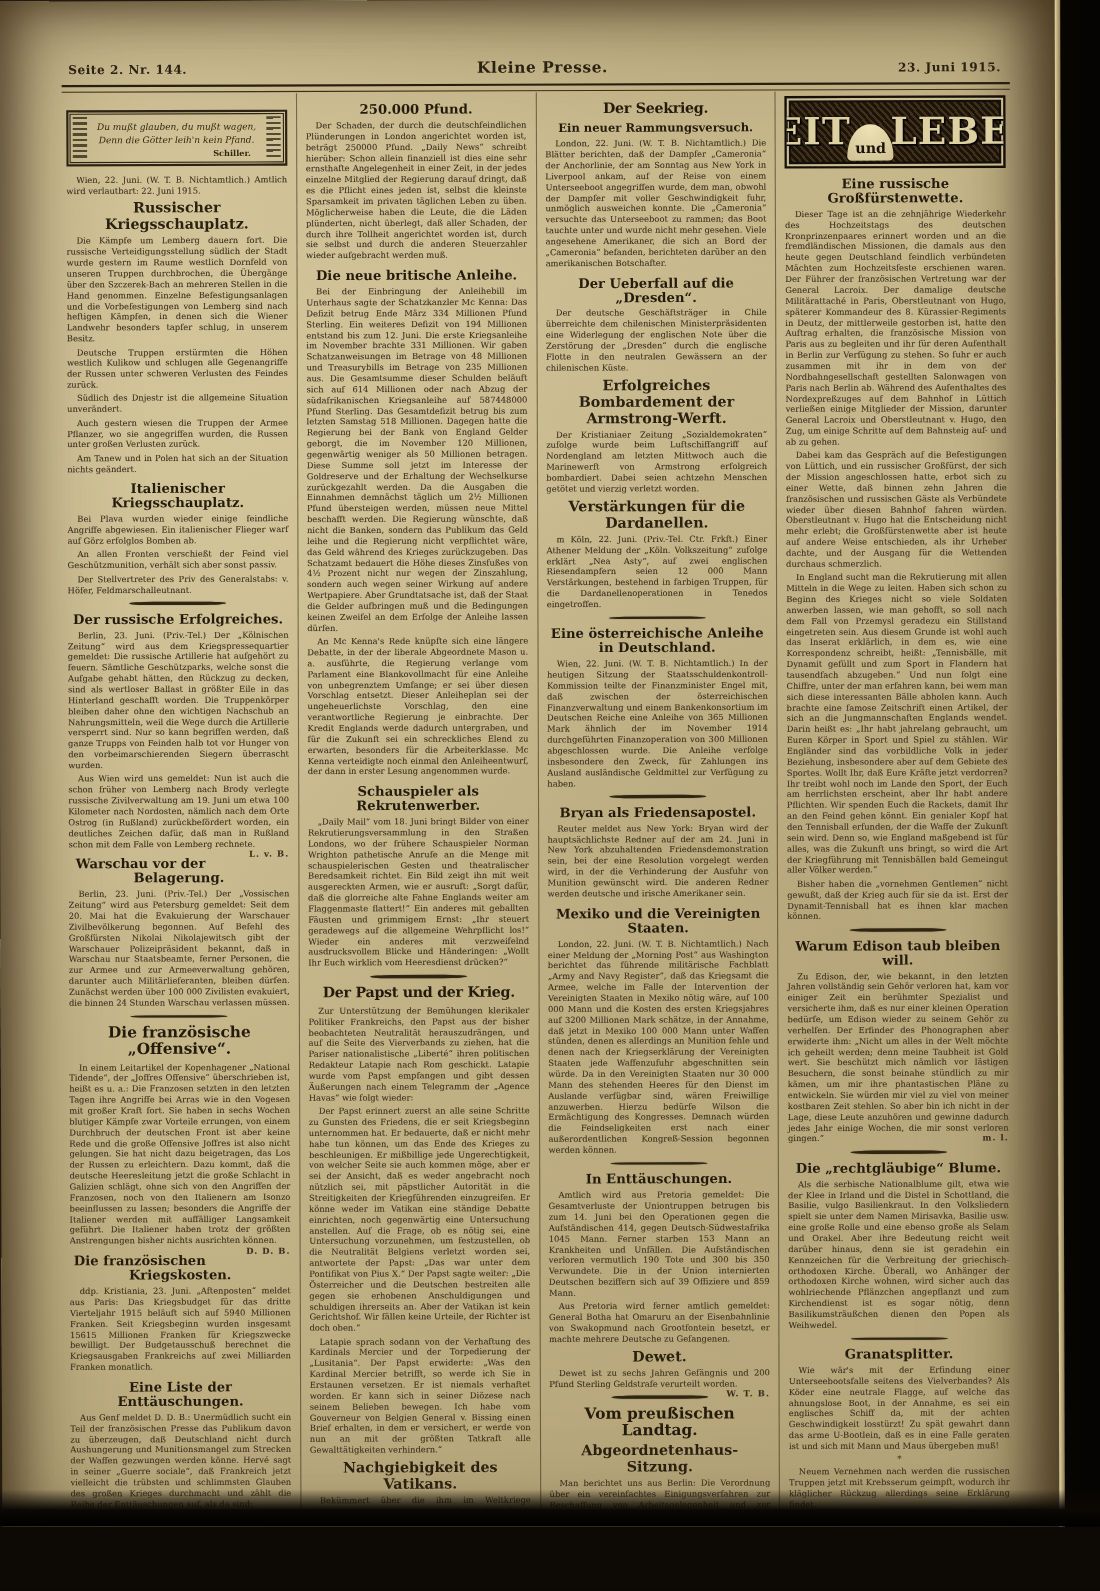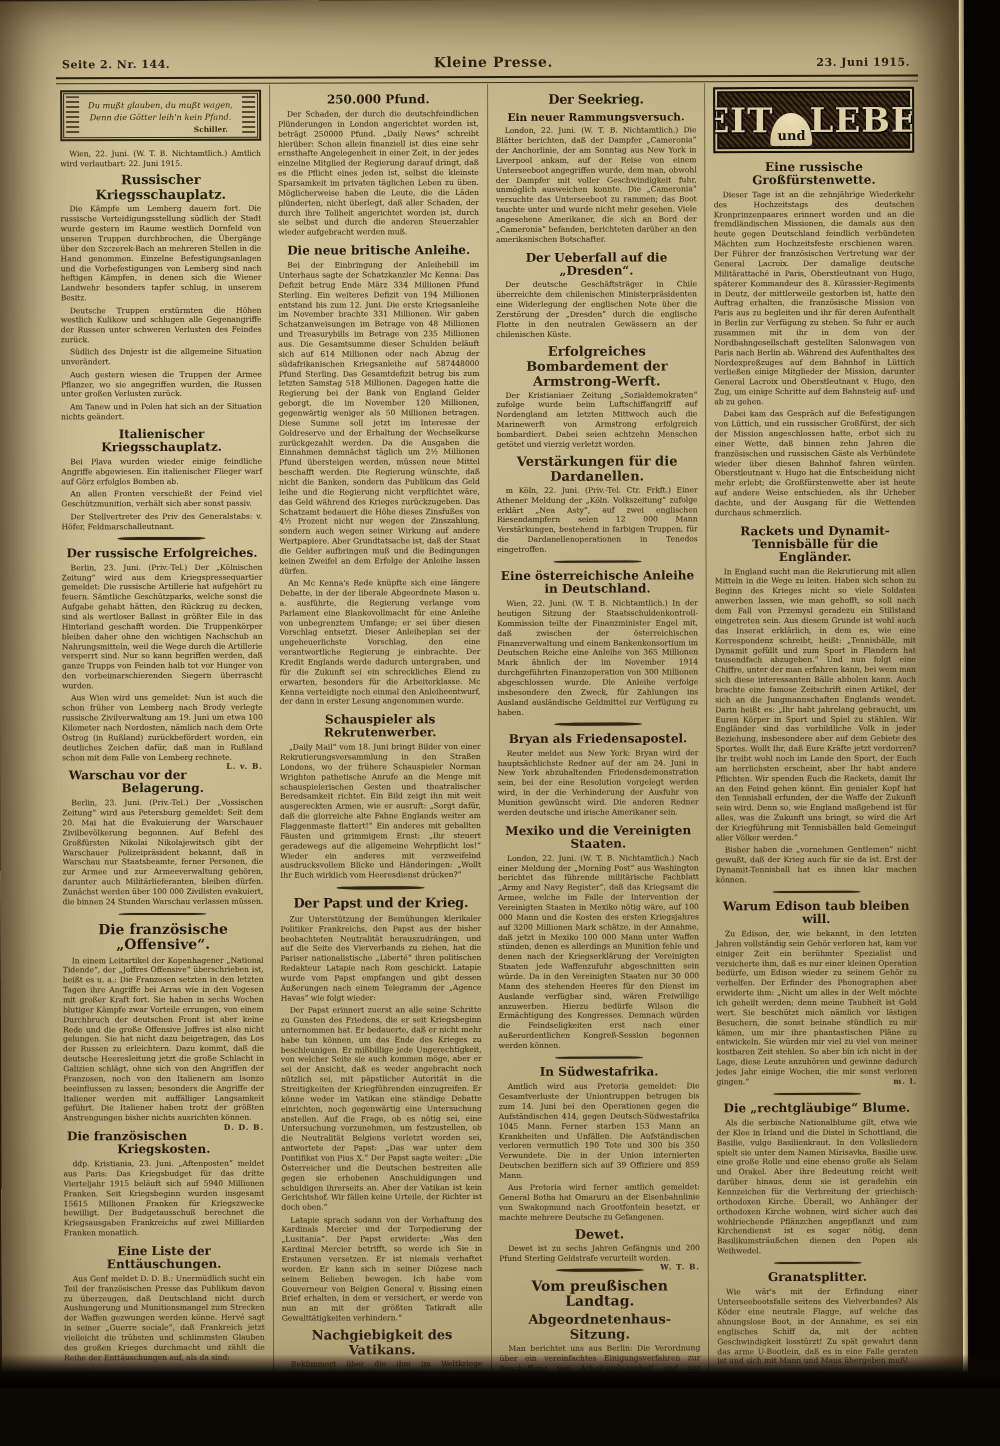--- a/index.html
+++ b/index.html
@@ -44,21 +44,21 @@
   .h3{font-size:10.5px;font-weight:bold;text-align:center;margin:3px 0 3px;color:#241b0c;}
   .sub{font-size:13px;font-weight:bold;text-align:center;margin:4px 0 2px;color:#2a2110;}
   p.body{font-size:7.6px;line-height:1.3;text-align:justify;margin:0 0 2.5px;
          text-indent:9px;color:#3a2f1c;text-shadow:.2px .2px 0 rgba(58,47,29,.28);}
   .sig{float:right;font-weight:bold;letter-spacing:1px;margin-left:24px;}
   .rule-div{width:88px;height:2.4px;margin:6px auto 5px;background:#2e2513;
             border-radius:40%/100%;box-shadow:0 0 1px rgba(46,37,19,.6);}
   .star-div{text-align:center;font-size:8px;color:#3a2f1c;margin:2px 0;}
   
   .motto{display:flex;border:2px solid #2c2312;box-shadow:inset 0 0 0 1px #cbbd92,
-         inset 0 0 0 2px #2c2312;padding:4px;margin:3px 0 8px;}
+         inset 0 0 0 2px #2c2312;padding:4px;margin:13px 0 8px;}
   .pillar{width:13px;background:
       repeating-linear-gradient(180deg,#2c2312 0 2px,rgba(0,0,0,0) 2px 5px);
       opacity:.75;}
   .motto-text{flex:1;text-align:center;font-size:8.2px;line-height:1.5;
       font-style:italic;color:#32280f;padding:3px 4px 0;}
   .motto-by{display:block;text-align:right;font-size:7.4px;font-style:normal;
       font-weight:bold;padding-right:10px;}
   
   .banner{height:62px;margin:2px 0 8px;border:2px solid #151009;
           box-shadow:inset 0 0 0 2px #cbbd92,inset 0 0 0 4px #151009;
@@ -143,40 +143,39 @@
           <p class="body">m Köln, 22. Juni. (Priv.-Tel. Ctr. Frkft.) Einer Athener Meldung der „Köln. Volkszeitung“ zufolge erklärt „Nea Asty“, auf zwei englischen Riesendampfern seien 12 000 Mann Verstärkungen, bestehend in farbigen Truppen, für die Dardanellenoperationen in Tenedos eingetroffen.</p>
           <div class="rule-div"></div>
           <div class="h2">Eine österreichische Anleihe in Deutschland.</div>
           <p class="body">Wien, 22. Juni. (W. T. B. Nichtamtlich.) In der heutigen Sitzung der Staatsschuldenkontroll-Kommission teilte der Finanzminister Engel mit, daß zwischen der österreichischen Finanzverwaltung und einem Bankenkonsortium im Deutschen Reiche eine Anleihe von 365 Millionen Mark ähnlich der im November 1914 durchgeführten Finanzoperation von 300 Millionen abgeschlossen wurde. Die Anleihe verfolge insbesondere den Zweck, für Zahlungen ins Ausland ausländische Geldmittel zur Verfügung zu haben.</p>
           <div class="rule-div"></div>
           <div class="h2">Bryan als Friedensapostel.</div>
           <p class="body">Reuter meldet aus New York: Bryan wird der hauptsächlichste Redner auf der am 24. Juni in New York abzuhaltenden Friedensdemonstration sein, bei der eine Resolution vorgelegt werden wird, in der die Verhinderung der Ausfuhr von Munition gewünscht wird. Die anderen Redner werden deutsche und irische Amerikaner sein.</p>
           <div class="h2">Mexiko und die Vereinigten Staaten.</div>
           <p class="body">London, 22. Juni. (W. T. B. Nichtamtlich.) Nach einer Meldung der „Morning Post“ aus Washington berichtet das führende militärische Fachblatt „Army and Navy Register“, daß das Kriegsamt die Armee, welche im Falle der Intervention der Vereinigten Staaten in Mexiko nötig wäre, auf 100 000 Mann und die Kosten des ersten Kriegsjahres auf 3200 Millionen Mark schätze, in der Annahme, daß jetzt in Mexiko 100 000 Mann unter Waffen stünden, denen es allerdings an Munition fehle und denen nach der Kriegserklärung der Vereinigten Staaten jede Waffenzufuhr abgeschnitten sein würde. Da in den Vereinigten Staaten nur 30 000 Mann des stehenden Heeres für den Dienst im Auslande verfügbar sind, wären Freiwillige anzuwerben. Hierzu bedürfe Wilson die Ermächtigung des Kongresses. Demnach würden die Feindseligkeiten erst nach einer außerordentlichen Kongreß-Session begonnen werden können.</p>
           <div class="rule-div"></div>
-          <div class="h2">In Südwestafrika.</div>
+          <div class="h2">In Enttäuschungen.</div>
           <p class="body">Amtlich wird aus Pretoria gemeldet: Die Gesamtverluste der Uniontruppen betrugen bis zum 14. Juni bei den Operationen gegen die Aufständischen 414, gegen Deutsch-Südwestafrika 1045 Mann. Ferner starben 153 Mann an Krankheiten und Unfällen. Die Aufständischen verloren vermutlich 190 Tote und 300 bis 350 Verwundete. Die in der Union internierten Deutschen beziffern sich auf 39 Offiziere und 859 Mann.</p>
           <p class="body">Aus Pretoria wird ferner amtlich gemeldet: General Botha hat Omaruru an der Eisenbahnlinie von Swakopmund nach Grootfontein besetzt, er machte mehrere Deutsche zu Gefangenen.</p>
           <div class="sub">Dewet.</div>
           <p class="body">Dewet ist zu sechs Jahren Gefängnis und 200 Pfund Sterling Geldstrafe verurteilt worden.<span class="sig">W. T. B.</span></p>
           <div class="rule-div"></div>
           <div class="h1b">Vom preußischen Landtag.</div>
           <div class="sub">Abgeordnetenhaus-Sitzung.</div>
           <p class="body">Man berichtet uns aus Berlin: Die Verordnung über ein vereinfachtes Einigungsverfahren zur Beschaffung von Arbeitsgelegenheit und zur Beschäftigung von Kriegsgefangenen wurde gestern vom Abgeordnetenhaus genehmigt, ebenso die Verlängerung der Verordnung über die Bildung von Genossenschaften zur Bodenverbesserung von Moor, Heide und ähnlichen Ländereien. Der Antrag Ernst über die Ergänzung des Knappschaftsgesetzes wurde nach den Beschlüssen der Kommission erledigt. Es folgte die Beratung des Antrages Wildermann, wonach den Schülern höherer Lehranstalten, die während des Krieges von der Unterprima abgegangen und in das Heer eingetreten sind, sowie den in gleicher Lage befindlichen Seminaristen die Erlangung des</p>
         </div>
         <div class="col">
           <div class="banner">
             <span class="big">ZEIT</span>
             <span class="und-bubble">und</span>
             <span class="big">LEBEN</span>
           </div>
           <div class="h2">Eine russische Großfürstenwette.</div>
           <p class="body">Dieser Tage ist an die zehnjährige Wiederkehr des Hochzeitstags des deutschen Kronprinzenpaares erinnert worden und an die fremdländischen Missionen, die damals aus den heute gegen Deutschland feindlich verbündeten Mächten zum Hochzeitsfeste erschienen waren. Der Führer der französischen Vertretung war der General Lacroix. Der damalige deutsche Militärattaché in Paris, Oberstleutnant von Hugo, späterer Kommandeur des 8. Kürassier-Regiments in Deutz, der mittlerweile gestorben ist, hatte den Auftrag erhalten, die französische Mission von Paris aus zu begleiten und ihr für deren Aufenthalt in Berlin zur Verfügung zu stehen. So fuhr er auch zusammen mit ihr in dem von der Nordbahngesellschaft gestellten Salonwagen von Paris nach Berlin ab. Während des Aufenthaltes des Nordexpreßzuges auf dem Bahnhof in Lüttich verließen einige Mitglieder der Mission, darunter General Lacroix und Oberstleutnant v. Hugo, den Zug, um einige Schritte auf dem Bahnsteig auf- und ab zu gehen.</p>
           <p class="body">Dabei kam das Gespräch auf die Befestigungen von Lüttich, und ein russischer Großfürst, der sich der Mission angeschlossen hatte, erbot sich zu einer Wette, daß binnen zehn Jahren die französischen und russischen Gäste als Verbündete wieder über diesen Bahnhof fahren würden. Oberstleutnant v. Hugo hat die Entscheidung nicht mehr erlebt; die Großfürstenwette aber ist heute auf andere Weise entschieden, als ihr Urheber dachte, und der Ausgang für die Wettenden durchaus schmerzlich.</p>
-          <div class="h2">Rackets und Dynamit-Tennisbälle für die Engländer.</div>
           <p class="body">In England sucht man die Rekrutierung mit allen Mitteln in die Wege zu leiten. Haben sich schon zu Beginn des Krieges nicht so viele Soldaten anwerben lassen, wie man gehofft, so soll nach dem Fall von Przemysl geradezu ein Stillstand eingetreten sein. Aus diesem Grunde ist wohl auch das Inserat erklärlich, in dem es, wie eine Korrespondenz schreibt, heißt: „Tennisbälle, mit Dynamit gefüllt und zum Sport in Flandern hat tausendfach abzugeben.“ Und nun folgt eine Chiffre, unter der man erfahren kann, bei wem man sich diese interessanten Bälle abholen kann. Auch brachte eine famose Zeitschrift einen Artikel, der sich an die Jungmannschaften Englands wendet. Darin heißt es: „Ihr habt jahrelang gebraucht, um Euren Körper in Sport und Spiel zu stählen. Wir Engländer sind das vorbildliche Volk in jeder Beziehung, insbesondere aber auf dem Gebiete des Sportes. Wollt Ihr, daß Eure Kräfte jetzt verdorren? Ihr treibt wohl noch im Lande den Sport, der Euch am herrlichsten erscheint, aber Ihr habt andere Pflichten. Wir spenden Euch die Rackets, damit Ihr an den Feind gehen könnt. Ein genialer Kopf hat den Tennisball erfunden, der die Waffe der Zukunft sein wird. Denn so, wie England maßgebend ist für alles, was die Zukunft uns bringt, so wird die Art der Kriegführung mit Tennisbällen bald Gemeingut aller Völker werden.“</p>
           <p class="body">Bisher haben die „vornehmen Gentlemen“ nicht gewußt, daß der Krieg auch für sie da ist. Erst der Dynamit-Tennisball hat es ihnen klar machen können.</p>
           <div class="rule-div"></div>
           <div class="h2">Warum Edison taub bleiben will.</div>
           <p class="body">Zu Edison, der, wie bekannt, in den letzten Jahren vollständig sein Gehör verloren hat, kam vor einiger Zeit ein berühmter Spezialist und versicherte ihm, daß es nur einer kleinen Operation bedürfe, um Edison wieder zu seinem Gehör zu verhelfen. Der Erfinder des Phonographen aber erwiderte ihm: „Nicht um alles in der Welt möchte ich geheilt werden; denn meine Taubheit ist Gold wert. Sie beschützt mich nämlich vor lästigen Besuchern, die sonst beinahe stündlich zu mir kämen, um mir ihre phantastischen Pläne zu entwickeln. Sie würden mir viel zu viel von meiner kostbaren Zeit stehlen. So aber bin ich nicht in der Lage, diese Leute anzuhören und gewinne dadurch jedes Jahr einige Wochen, die mir sonst verloren gingen.“<span class="sig">m. l.</span></p>
           <div class="rule-div"></div>
           <div class="h2">Die „rechtgläubige“ Blume.</div>
           <p class="body">Als die serbische Nationalblume gilt, etwa wie der Klee in Irland und die Distel in Schottland, die Basilie, vulgo Basilienkraut. In den Volksliedern spielt sie unter dem Namen Mirisavka, Basilie usw. eine große Rolle und eine ebenso große als Selam und Orakel. Aber ihre Bedeutung reicht weit darüber hinaus, denn sie ist geradehin ein Kennzeichen für die Verbreitung der griechisch-orthodoxen Kirche. Überall, wo Anhänger der orthodoxen Kirche wohnen, wird sicher auch das wohlriechende Pflänzchen angepflanzt und zum Kirchendienst ist es sogar nötig, denn Basilikumsträußchen dienen den Popen als Weihwedel.</p>
           <div class="rule-div"></div>
           <div class="h2">Granatsplitter.</div>

